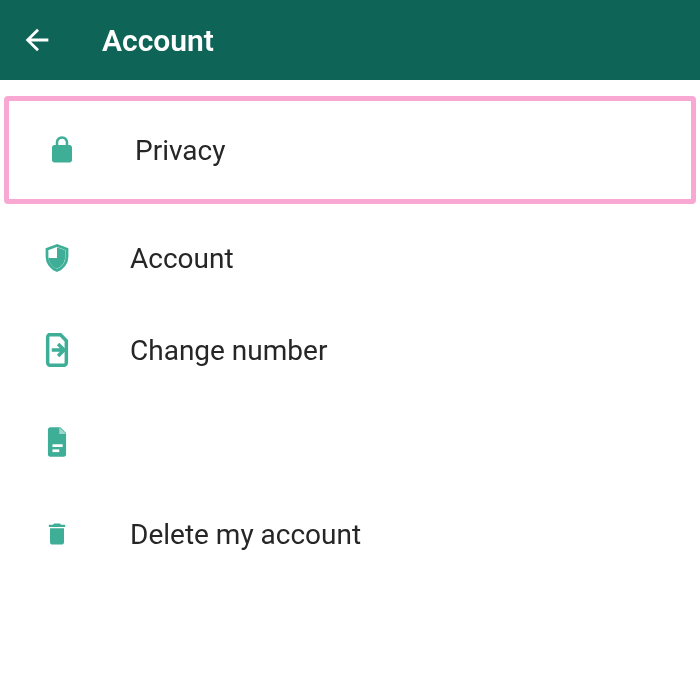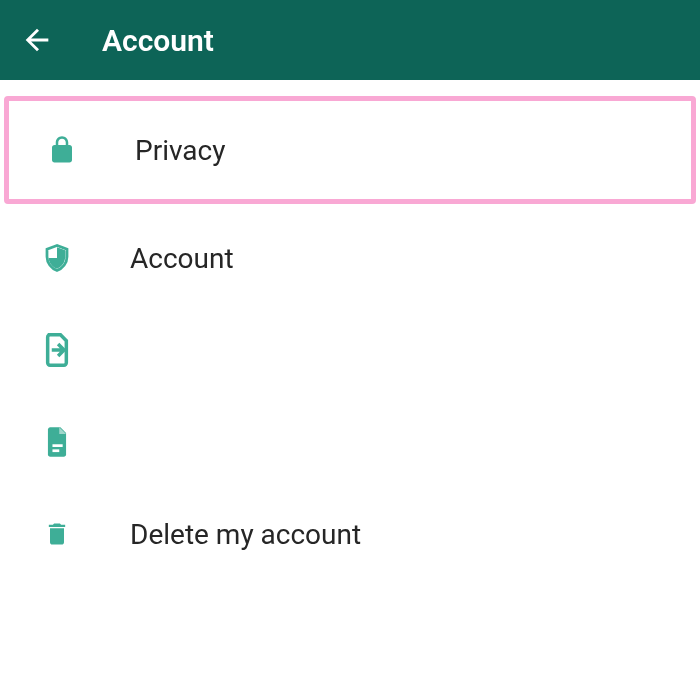--- a/index.html
+++ b/index.html
@@ -105,20 +105,21 @@
   </div>
 
 
   <div class="list-item">
     <div class="icon-wrap">
       <svg width="28" height="36" viewBox="0 0 24 30">
         <path d="M4 2 H15 L20 7 V26 C20 27.1 19.1 28 18 28 H6 C4.9 28 4 27.1 4 26 V4 C4 2.9 4.9 2 6 2 Z" fill="none" stroke="#3eae97" stroke-width="3"></path>
         <path d="M9 15 H18 M14 11 L18 15 L14 19" fill="none" stroke="#3eae97" stroke-width="3" stroke-linecap="square"></path>
       </svg>
     </div>
+    <div class="item-label">Change number</div>
   </div>
 
   <div class="list-item">
     <div class="icon-wrap">
       <svg width="28" height="34" viewBox="0 0 24 30">
         <path d="M6 2 H15 L20 7 V26 C20 27.1 19.1 28 18 28 H6 C4.9 28 4 27.1 4 26 V4 C4 2.9 4.9 2 6 2 Z" fill="#3eae97"></path>
         <path d="M14 2 V8 H20" fill="#fff" opacity="0.5"></path>
         <rect x="8" y="17" width="9" height="2.4" fill="#fff"></rect>
         <rect x="8" y="21.5" width="6" height="2.4" fill="#fff"></rect>
       </svg>

